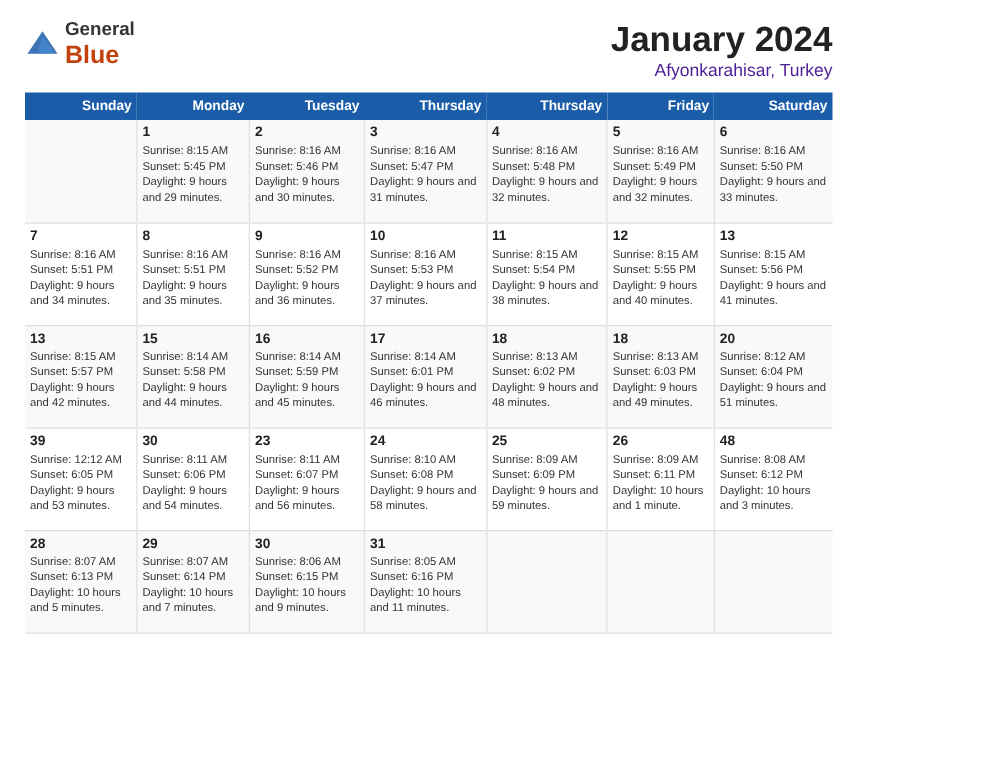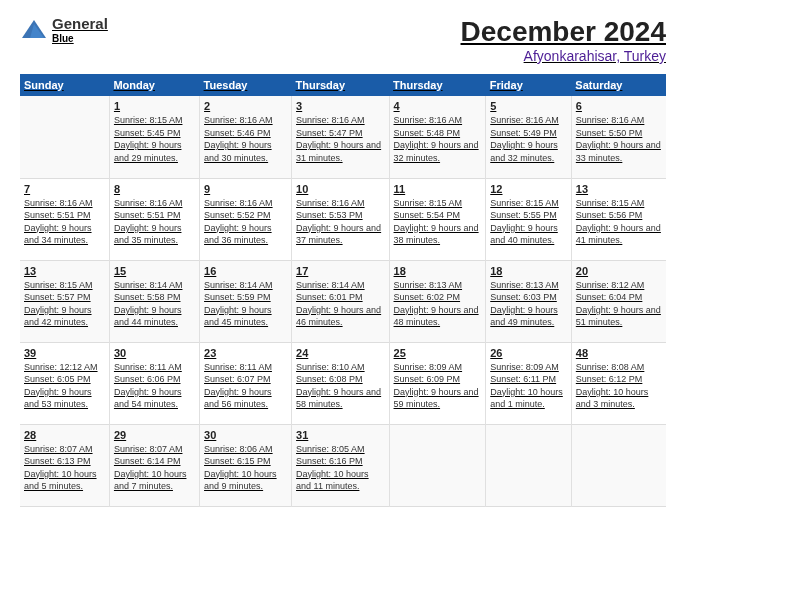--- a/index.html
+++ b/index.html
@@ -7,21 +7,20 @@
       font-family: Arial, sans-serif;
       background: #fff;
       width: 792px;
       height: 612px;
       overflow: hidden;
     }
     .page {
       width: 686px;
       height: 612px;
       padding: 16px 20px 10px 20px;
-      text-decoration: underline;
     }
     .header {
       display: flex;
       justify-content: space-between;
       align-items: flex-start;
       margin-bottom: 10px;
     }
     .logo {
       display: flex;
       align-items: center;
@@ -30,23 +29,23 @@
       display: flex;
       flex-direction: column;
       line-height: 1.1;
     }
     .logo-general {
       font-size: 15px;
       font-weight: bold;
       color: #333;
     }
     .logo-blue {
-      font-size: 10px;
-      font-weight: bold;
-      color: #000000;
+      font-size: 20px;
+      font-weight: bold;
+      color: #c2410c;
     }
     .logo-icon {
       width: 28px;
       height: 28px;
       margin-right: 4px;
     }
     .title-block {
       text-align: right;
     }
     .title-main {
@@ -60,21 +59,21 @@
     }
     table {
       width: 100%;
       border-collapse: collapse;
       font-size: 9.5px;
     }
     thead tr th {
       background-color: #1a5ca8;
       color: #fff;
       padding: 5px 4px;
-      text-align: left;
+      text-align: right;
       font-size: 11px;
       font-weight: bold;
     }
     tbody tr {
       border-bottom: 1px solid #ddd;
     }
     tbody tr:nth-child(odd) {
       background-color: #f9f9f9;
     }
     tbody tr:nth-child(even) {
@@ -112,21 +111,21 @@
       <svg class="logo-icon" viewBox="0 0 28 28">
         <polygon points="14,4 26,22 2,22" fill="#1a5ca8" opacity="0.85"></polygon>
         <polygon points="14,8 24,22 10,22" fill="#4a90d9" opacity="0.6"></polygon>
       </svg>
       <div class="logo-text">
         <span class="logo-general">General</span>
         <span class="logo-blue">Blue</span>
       </div>
     </div>
     <div class="title-block">
-      <div class="title-main">December 2024</div>
+      <div class="title-main">January 2024</div>
       <div class="title-sub">Afyonkarahisar, Turkey</div>
     </div>
   </div>
 
   <table>
     <thead>
       <tr>
         <th>Sunday</th>
         <th>Monday</th>
         <th>Tuesday</th>

